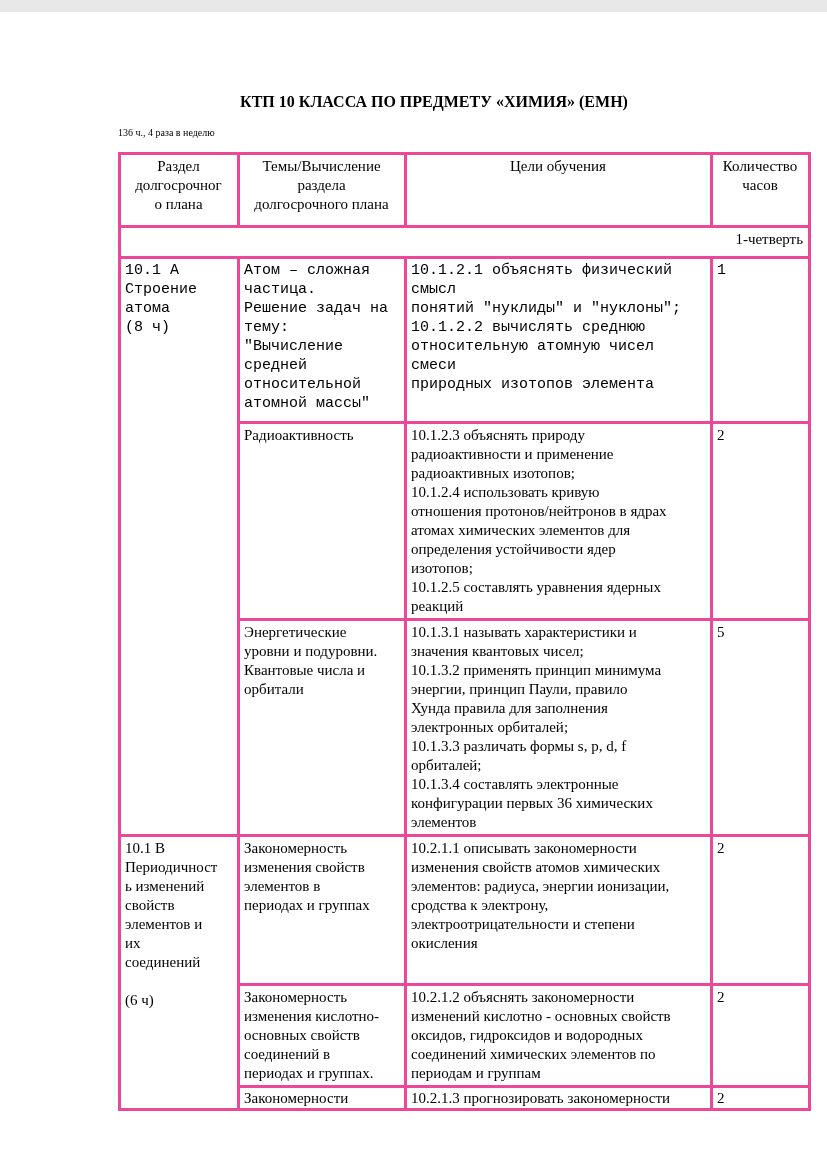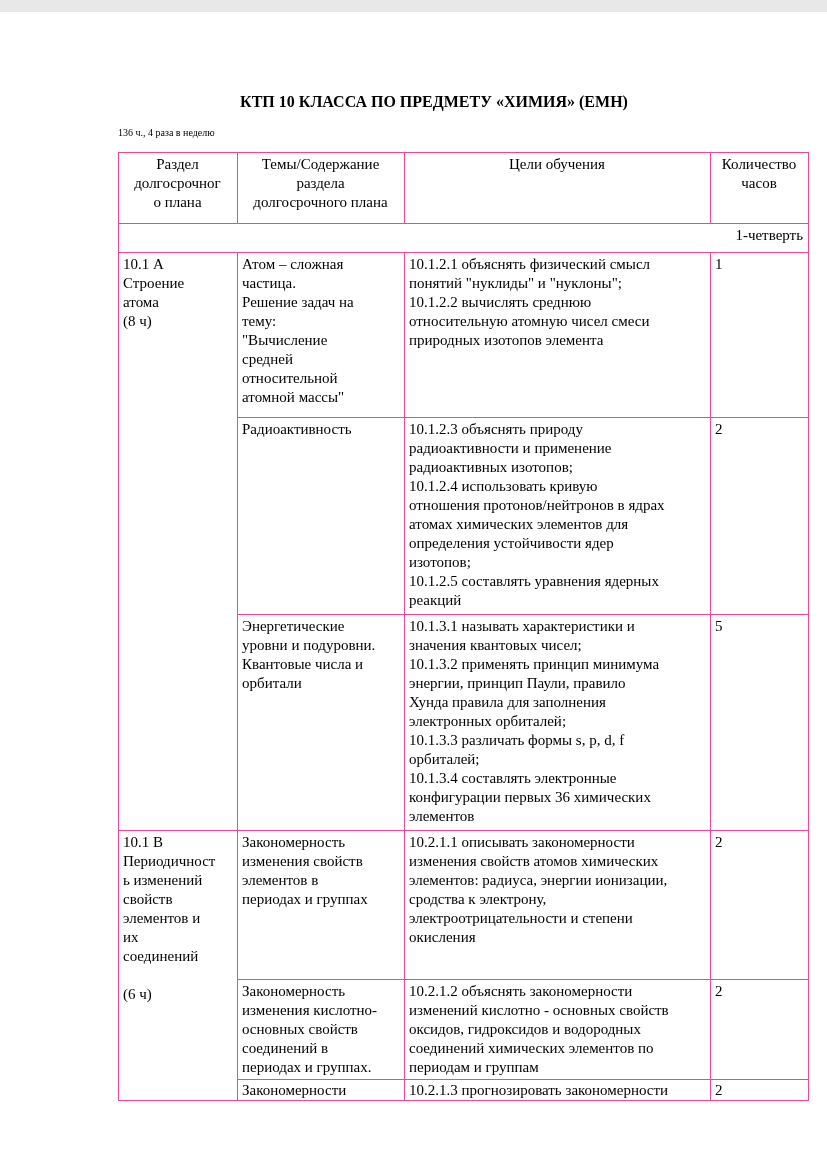--- a/index.html
+++ b/index.html
@@ -27,33 +27,33 @@
     font-size: 10px;
     line-height: 19px;
   }
   table.ktp {
     margin: 10px 0 0 118px;
     width: 690px;
     border-collapse: collapse;
     table-layout: fixed;
   }
   table.ktp td, table.ktp th {
-    border: 1px solid #ec4899;
+    border: 3px solid #ec4899;
     vertical-align: top;
     text-align: left;
     font-weight: normal;
     font-size: 15px;
     line-height: 19px;
     padding: 2px 5px 2px 4px;
     white-space: pre-line;
     overflow: hidden;
   }
   tr.header-row th { text-align: center; height: 66px; }
   tr.quarter-row td { text-align: right; text-indent: 45px; height: 24px; }
-  tr.r1 { height: 165px; }
+  tr.r1 { height: 165px; font-family: Liberation Mono, monospace; }
   tr.r2 { height: 197px; }
   tr.r3 { height: 216px; }
   tr.r4 { height: 149px; }
   tr.r5 { height: 99px; }
   tr.r6 { height: 17px; }
   tr.r6 td { padding-top: 1px; padding-bottom: 0; }
 </style>
 </head>
 <body>
 
@@ -69,21 +69,21 @@
       <col style="width:167px">
       <col style="width:306px">
       <col style="width:98px">
     </colgroup>
 
     <tbody>
         <tr class="header-row">
       <th>Раздел
 долгосрочног
 о плана</th>
-      <th>Темы/Содержание
+      <th>Темы/Вычисление
 раздела
 долгосрочного плана</th>
       <th>Цели обучения</th>
       <th>Количество
 часов</th>
     </tr>
 
     <tr class="quarter-row">
       <td colspan="4">1-четверть</td>
     </tr>

